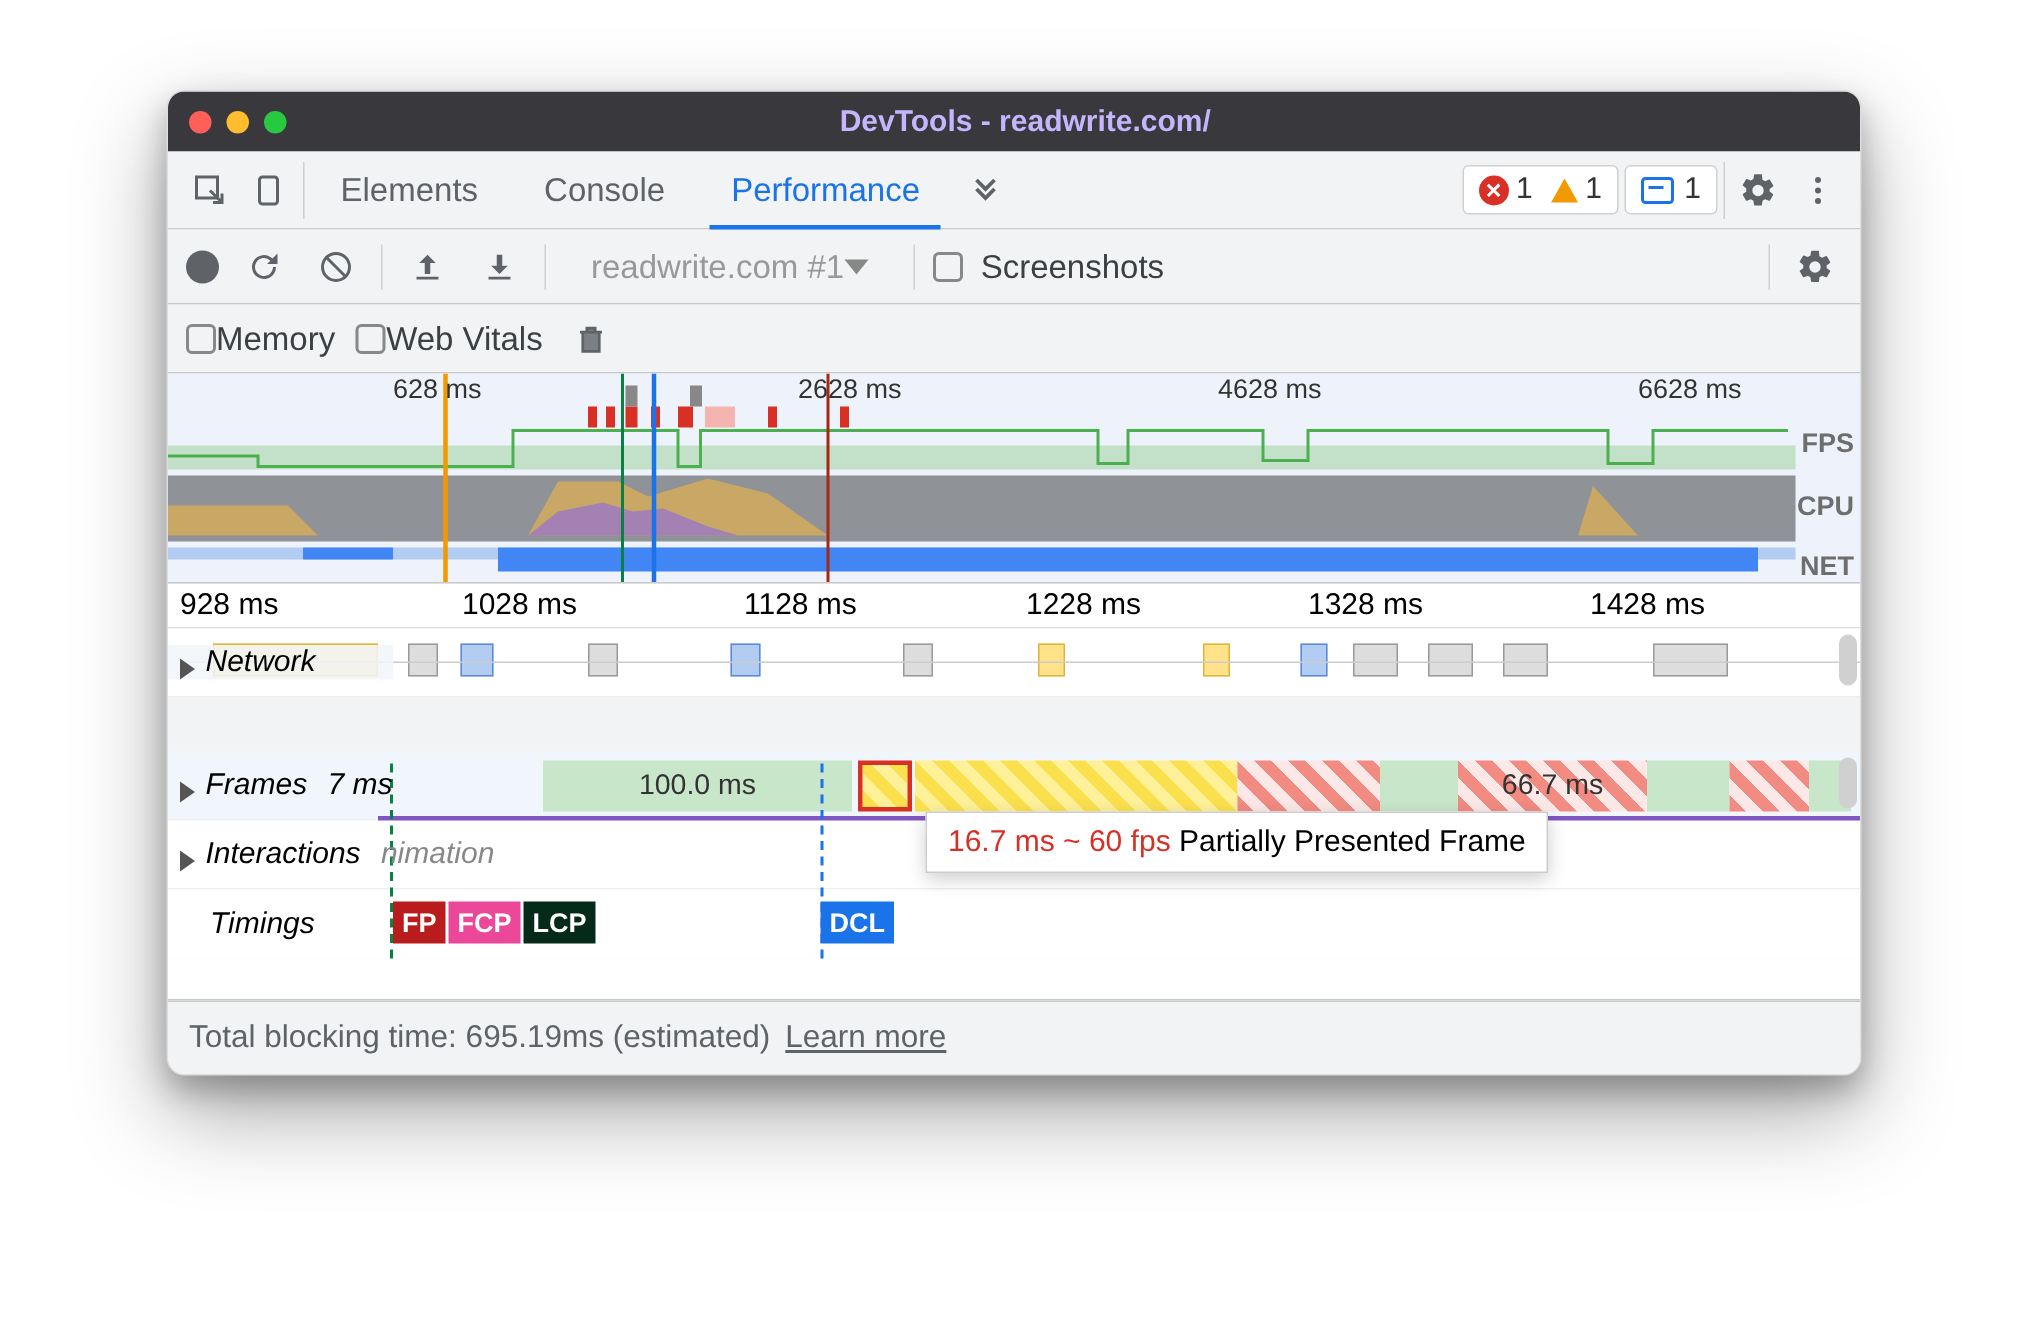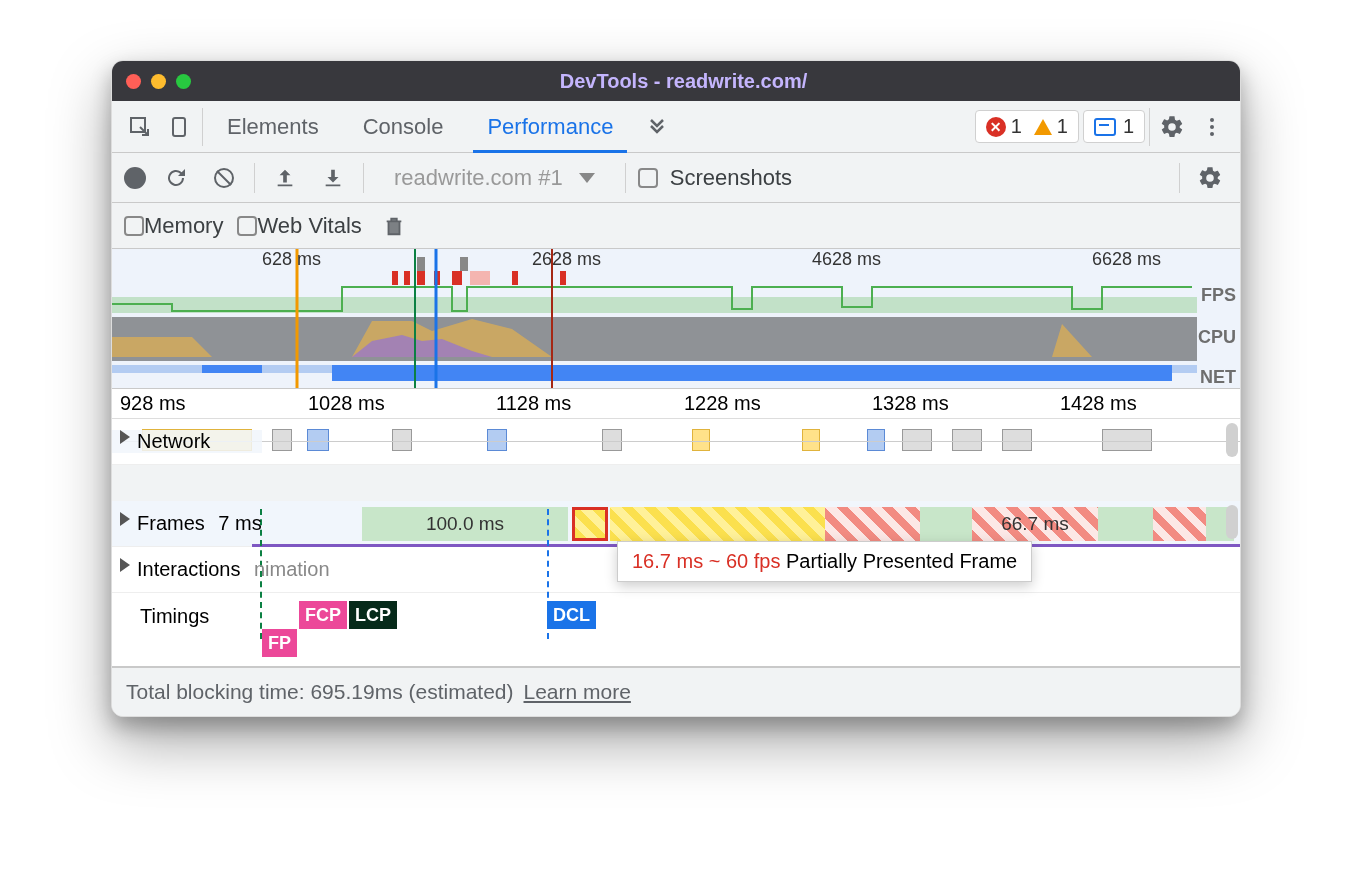--- a/index.html
+++ b/index.html
@@ -55,50 +55,50 @@
   .badge { display:flex; align-items:center; gap:5px; font-size:20px; color:#333;}
   .badge .err { width:20px;height:20px;border-radius:50%;background:#d93025;color:#fff;display:flex;align-items:center;justify-content:center;font-size:14px;font-weight:bold;}
   .badge .warn { width:0;height:0;border-left:9px solid transparent;border-right:9px solid transparent;border-bottom:16px solid #f29900;}
   .msg-badge { border:1px solid #d0d0d0;border-radius:4px;padding:4px 10px;background:#fff;display:flex;align-items:center;gap:7px;font-size:20px;color:#333;}
   .msg-icon {width:22px;height:18px;border:2.5px solid #1a73e8;border-radius:3px;position:relative;}
   .msg-icon::after{content:'';width:10px;height:2px;background:#1a73e8;position:absolute;top:4px;left:3px;}
   .divider { width:1px;height:38px;background:#d0d0d0; }
   
   .toolbar { display:flex; align-items:center; height:50px; padding:0 12px; gap:12px; background:#f1f3f4; border-bottom:1px solid #c9c9c9;}
   .record-btn { width:22px;height:22px;border-radius:50%;background:#5f6368;cursor:pointer;}
-  .select-wrap { flex:0 0 auto; padding:0 18px; color:#999; font-size:22px; display:flex; align-items:center; gap:16px; cursor:pointer;}
+  .select-wrap { flex:0 0 auto; padding:0 18px; color:#999; font-size:22px; display:flex; align-items:center; cursor:pointer;}
   .caret-down{width:0;height:0;border-left:8px solid transparent;border-right:8px solid transparent;border-top:10px solid #888;}
   .check { width:20px;height:20px;border:2px solid #888;border-radius:4px;cursor:pointer;}
   .toolbar-label { font-size:22px; color:#3c4043;}
   
   .toolbar2 { display:flex; align-items:center; height:46px; padding:0 12px; background:#f1f3f4; border-bottom:1px solid #c9c9c9;}
   
   .overview {
     height:140px;
     position:relative;
     background:#eef3fb;
     border-bottom:1px solid #c9c9c9;
   }
   .overview .timemark { position:absolute; top:0; font-size:18px; color:#333;z-index:4;}
   .ov-label{position:absolute;right:4px;font-weight:700;color:#6e6e6e;font-size:18px;z-index:5;}
   
   .timeline-header{display:flex;background:#fff;height:30px;border-bottom:1px solid #ddd;font-size:20px;align-items:center;}
   .timeline-header span{flex:1;text-align:left;padding-left:8px;}
   .track { display:flex;align-items:center;height:46px;background:#fff;border-bottom:1px solid #eee;font-size:20px;position:relative;}
   .track.alt{background:#f1f6fc;margin-top:36px;}
-  .track-label{width:150px;padding-left:8px;display:flex;align-items:flex-start;gap:4px;position:relative;z-index:3;}
+  .track-label{width:150px;padding-left:8px;display:flex;align-items:flex-end;gap:4px;position:relative;z-index:3;font-style:italic;}
   .tri{width:0;height:0;border-top:7px solid transparent;border-bottom:7px solid transparent;border-left:10px solid #555;margin-right:3px;}
   .track-body{flex:1;position:relative;height:100%;}
   .frame-block{position:absolute;top:6px;height:34px;display:flex;align-items:center;justify-content:center;font-size:19px;color:#333;}
   .frame-green{background:#c8e6c9;}
   .frame-yellow{background:repeating-linear-gradient(45deg,#fbe04e,#fbe04e 8px,#fff199 8px,#fff199 16px);}
   .frame-red{background:repeating-linear-gradient(45deg,#f28b82,#f28b82 8px,#fce8e6 8px,#fce8e6 16px);}
   .frame-redbox{border:3px solid #d93025;}
   .timing-badge{display:inline-flex;align-items:center;justify-content:center;height:28px;padding:0 6px;color:#fff;font-size:18px;font-weight:600;margin-right:2px;}
-  .bg-dkgreen{background:#ec4899;margin-top:28px;}
+  .bg-dkgreen{background:#b91c1c;}
   .bg-mdgreen{background:#ec4899;}
   .bg-dkgreen2{background:#062a1a;}
   .bg-blue{background:#1a73e8;}
   
   .tooltip{position:absolute;background:#fff;border:1px solid #ccc;padding:8px 14px;font-size:20px;box-shadow:0 4px 12px rgba(0,0,0,0.2);z-index:10;white-space:nowrap;}
   .tooltip .red{color:#d93025;}
   
   .footer{background:#f1f3f4;padding:12px 14px;font-size:21px;color:#5f6368;border-top:1px solid #c9c9c9;display:flex;gap:10px;}
   .footer a{color:#5f6368;text-decoration:underline;cursor:pointer;}
   .scrollhint{position:absolute;right:2px;top:4px;width:12px;height:34px;background:#d0d0d0;border-radius:6px;}

